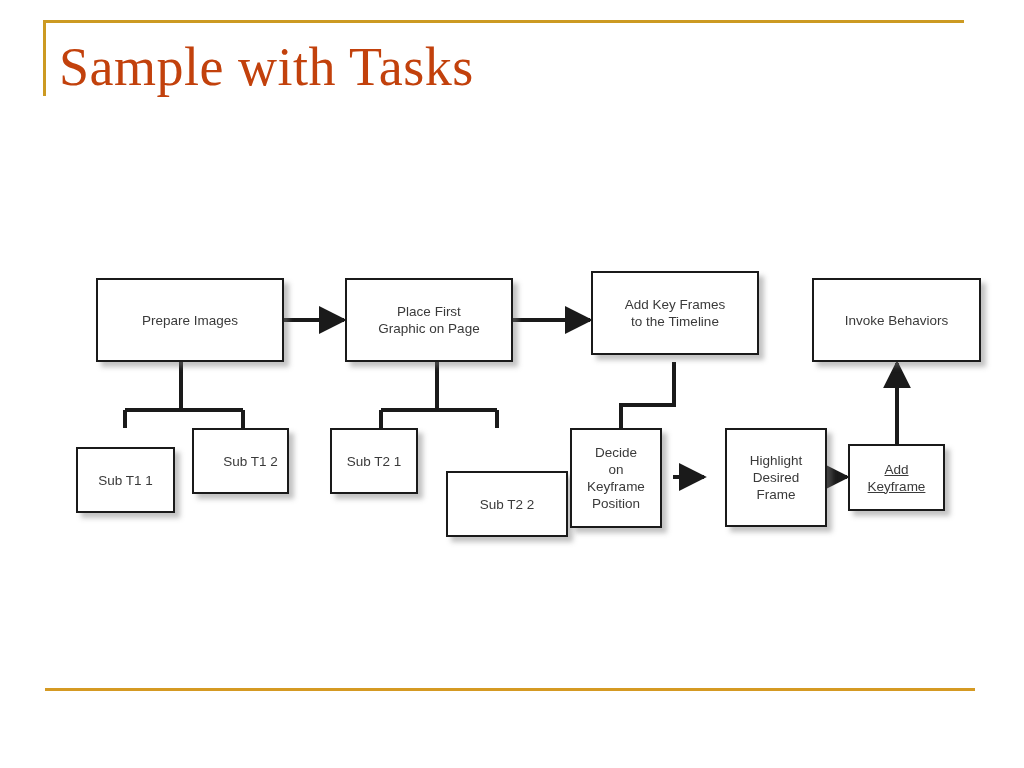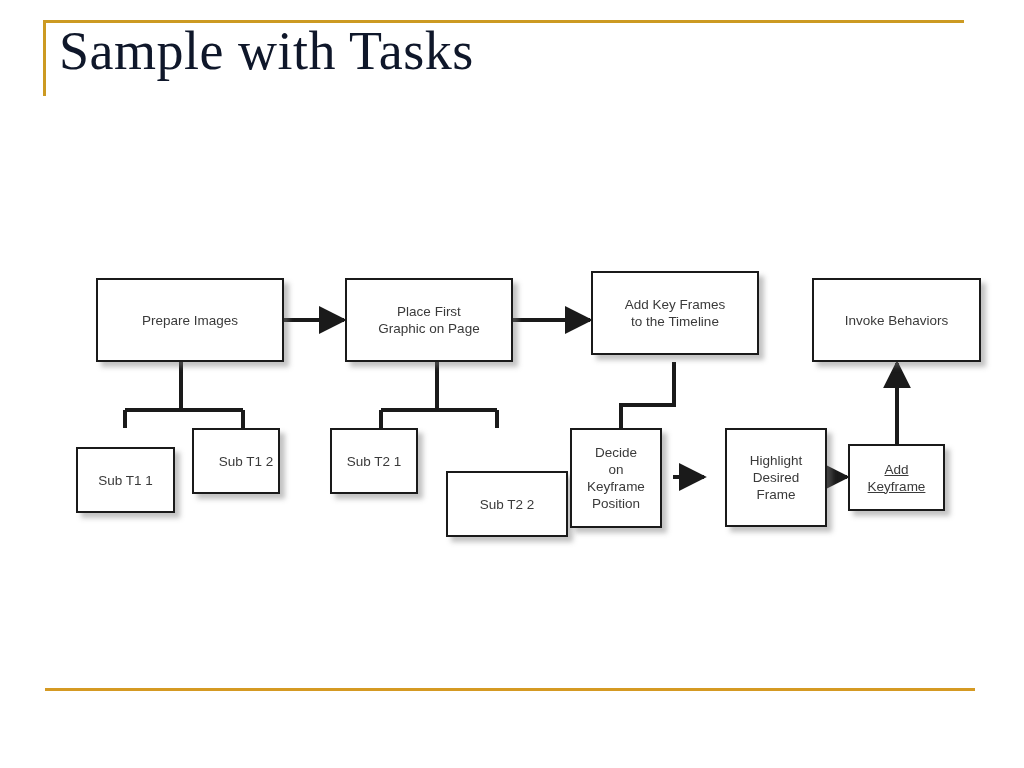--- a/index.html
+++ b/index.html
@@ -37,25 +37,25 @@
     position: absolute;
     left: 45px;
     top: 688px;
     width: 930px;
     height: 3px;
     background: #d59a23;
   }
   .slide-title {
     position: absolute;
     left: 59px;
-    top: 20px;
+    top: 36px;
     font-family: "Liberation Serif", serif;
     font-size: 54px;
     line-height: 62px;
-    color: #0f172a;
+    color: #c2410c;
     letter-spacing: 0.5px;
     white-space: nowrap;
   }
 
   
   .chart {
     position: absolute;
     left: 0;
     top: 0;
     width: 1024px;
@@ -80,21 +80,21 @@
   }
 
   
   .n-prepare      { left: 96px;  top: 278px; width: 188px; height: 84px; }
   .n-place        { left: 345px; top: 278px; width: 168px; height: 84px; }
   .n-addkeyframes { left: 591px; top: 271px; width: 168px; height: 84px; }
   .n-invoke       { left: 812px; top: 278px; width: 169px; height: 84px; }
 
   
   .n-sub11    { left: 76px;  top: 447px; width: 99px;  height: 66px; }
-  .n-sub12    { left: 192px; top: 428px; width: 88px; height: 66px; padding-left: 24px; }
+  .n-sub12    { left: 192px; top: 428px; width: 97px; height: 66px; padding-left: 24px; }
   .n-sub21    { left: 330px; top: 428px; width: 88px; height: 66px; }
   .n-sub22    { left: 446px; top: 428px; width: 122px; height: 66px; margin-top: 43px; }
   .n-decide   { left: 570px; top: 428px; width: 92px; height: 100px; }
   .n-highlight{ left: 705px; top: 428px; width: 102px; height: 99px; margin-left: 20px; }
   .n-addkf    { left: 848px; top: 444px; width: 97px;  height: 67px; text-decoration: underline; }
 
   .chart svg { position: absolute; left: 0; top: 0; }
 </style>
 </head>
 <body>

